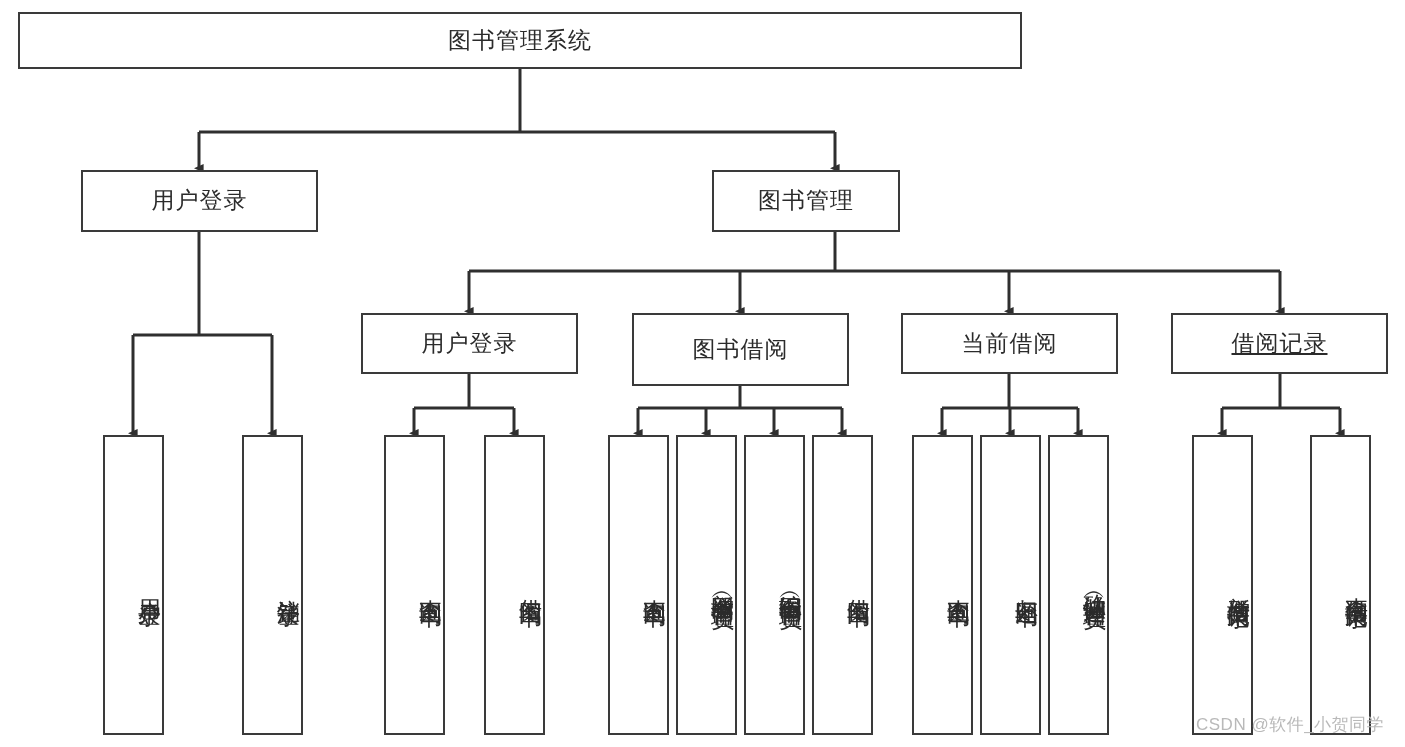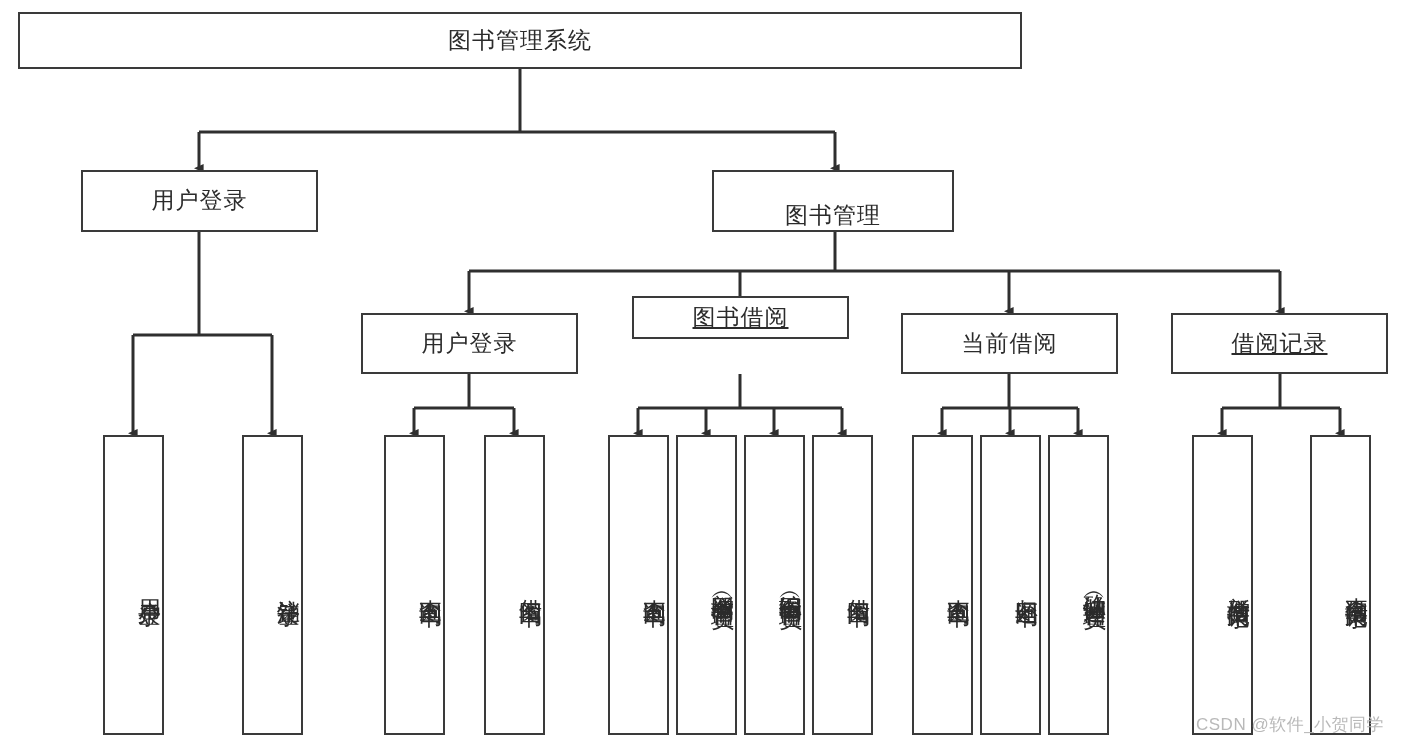--- a/index.html
+++ b/index.html
@@ -122,28 +122,28 @@
     </g>
   </svg>
 
   <div class="node horiz" style="left:18px; top:12px; width:1004px; height:57px;">
     <span>图书管理系统</span>
   </div>
 
   <div class="node horiz" style="left:81px; top:170px; width:237px; height:62px;">
     <span>用户登录</span>
   </div>
-  <div class="node horiz" style="left:712px; top:170px; width:242px; height:62px;align-items:flex-end;">
+  <div class="node horiz" style="left:712px; top:170px; width:188px; height:62px;">
     <span>图书管理</span>
   </div>
 
   <div class="node horiz" style="left:361px; top:313px; width:217px; height:61px;">
     <span>用户登录</span>
   </div>
-  <div class="node horiz" style="left:632px; top:296px; width:217px; height:43px;text-decoration:underline;">
+  <div class="node horiz" style="left:632px; top:313px; width:217px; height:73px;">
     <span>图书借阅</span>
   </div>
   <div class="node horiz" style="left:901px; top:313px; width:217px; height:61px;text-align:center;">
     <span>当前借阅</span>
   </div>
   <div class="node horiz" style="left:1171px; top:313px; width:217px; height:61px;text-decoration:underline;">
     <span>借阅记录</span>
   </div>
 
   <div class="node vert" style="left:103px; top:435px; width:61px; height:300px;">

